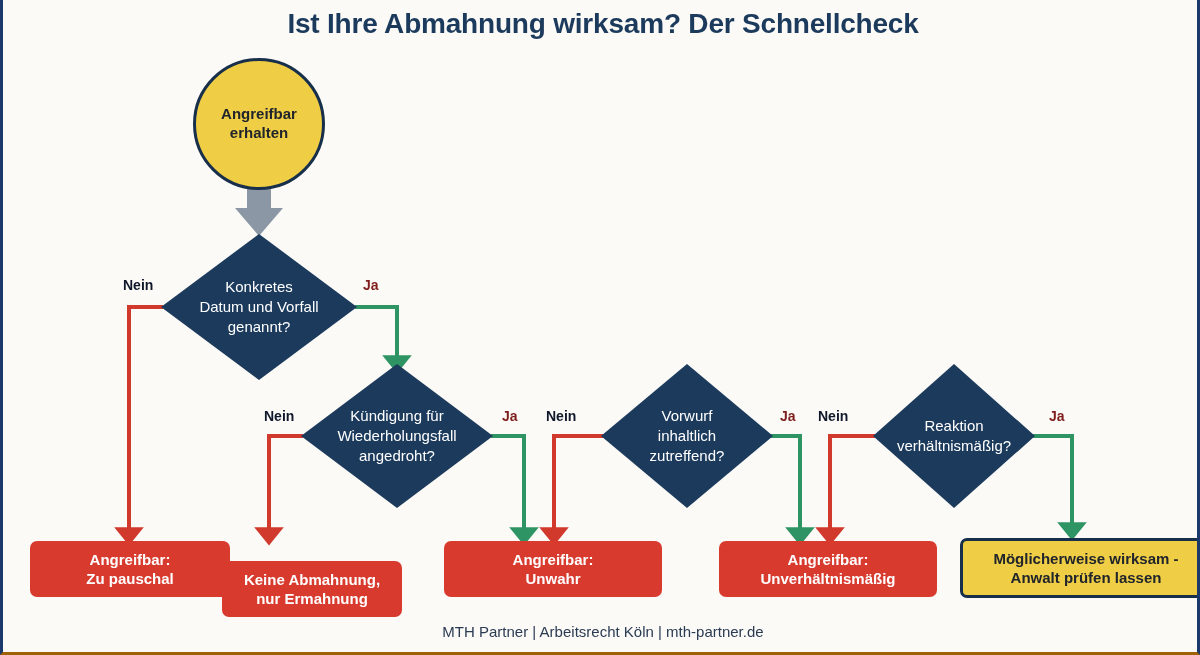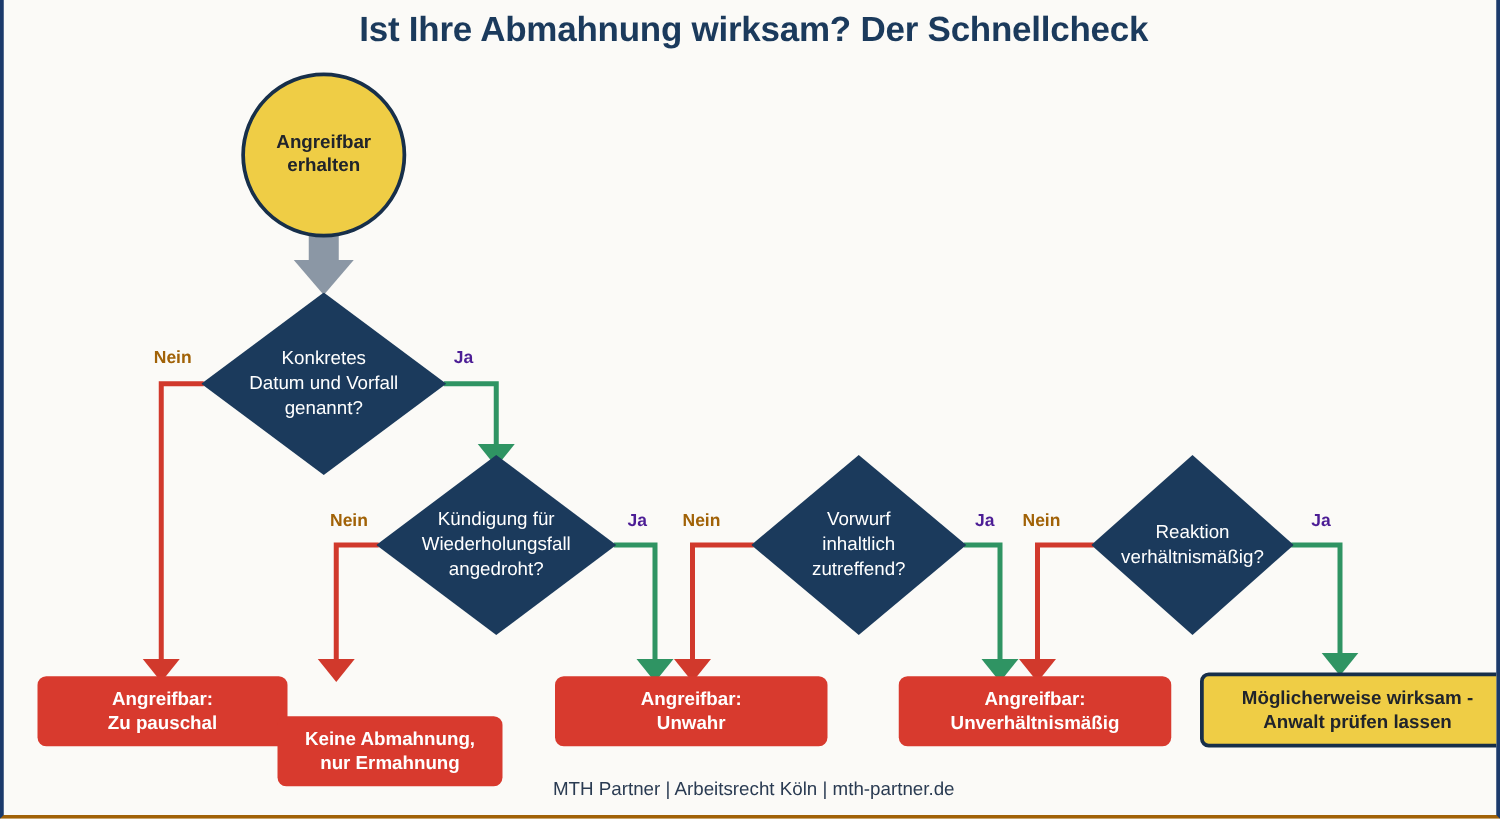--- a/index.html
+++ b/index.html
@@ -106,22 +106,22 @@
     color: #20242b;
     border: 3px solid #172f4a;
   }
   
   .branch-label {
     position: absolute;
     font-size: 14px;
     font-weight: bold;
     white-space: nowrap;
   }
-  .branch-label.nein { color: #a16207; }
-  .branch-label.ja    { color: #4c1d95; }
+  .branch-label.nein { color: #0f172a; }
+  .branch-label.ja    { color: #7f1d1d; }
   
   #footer {
     position: absolute;
     bottom: 12px;
     left: 0;
     width: 1200px;
     text-align: center;
     font-size: 15px;
     color: #2a3b52;
   }
@@ -217,21 +217,21 @@
   <div class="branch-label nein" style="left:815px; top:408px;">Nein</div>
   <div class="branch-label ja" style="left:1046px; top:408px;">Ja</div>
 
   <div class="result-box red" style="left:27px; top:541px; width:200px; height:56px;">
     <div>
       <div>Angreifbar:</div>
       <div>Zu pauschal</div>
     </div>
   </div>
 
-  <div class="result-box red" style="left:219px; top:573px; width:180px; height:56px;">
+  <div class="result-box red" style="left:219px; top:561px; width:180px; height:56px;">
     <div>
       <div>Keine Abmahnung,</div>
       <div>nur Ermahnung</div>
     </div>
   </div>
 
   <div class="result-box red" style="left:441px; top:541px; width:218px; height:56px;">
     <div>
       <div>Angreifbar:</div>
       <div>Unwahr</div>

